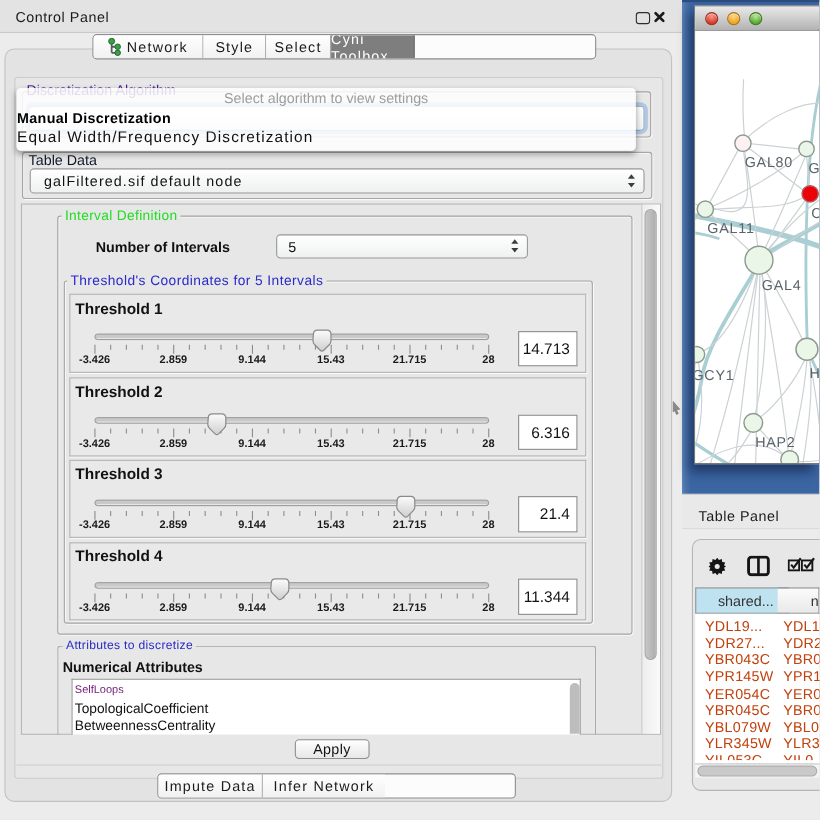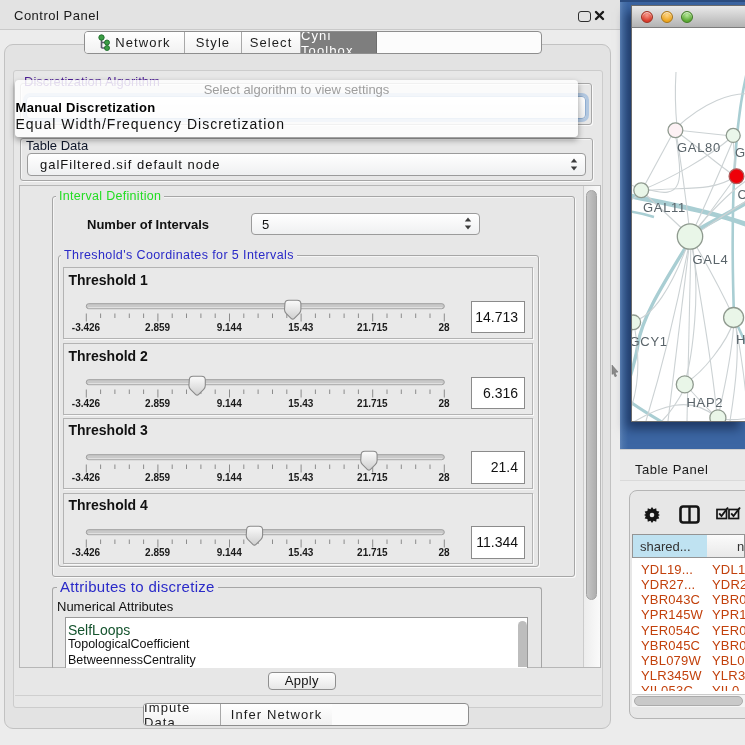--- a/index.html
+++ b/index.html
@@ -242,31 +242,31 @@
 <path d="M183.6 37 q0 -3.8 3.8 -3.8 h8.4 q3.8 0 3.8 3.8 v5.6 q0 2.2 -1.6 3.8 l-5 5 q-1.6 1.6 -3.2 0 l-5 -5 q-1.6 -1.6 -1.6 -3.8 z" fill="url(#kg3)" stroke="#8a8a8a" stroke-width="1.1"></path>
 </svg>
 <div class="tick-lb" style="left:63.0px;top:547.3px">-3.426</div>
 <div class="tick-lb" style="left:134.6px;top:547.3px">2.859</div>
 <div class="tick-lb" style="left:206.2px;top:547.3px">9.144</div>
 <div class="tick-lb" style="left:277.8px;top:547.3px">15.43</div>
 <div class="tick-lb" style="left:349.4px;top:547.3px">21.715</div>
 <div class="tick-lb" style="left:421.0px;top:547.3px">28</div>
 <div class="vbox" style="left:470.5px;top:526.3px;width:54.5px;height:32.5px;line-height:31px">11.344</div>
 <div class="ab" style="left:52px;top:587px;width:490px;height:81px;border:1px solid #a6a6a6;border-bottom:none;border-radius:3px 3px 0 0"></div>
-<div class="glbl blbl" style="left:57px;top:581px;font-size:15px;letter-spacing:0.3px">Attributes to discretize</div>
-<div class="ab" style="left:57px;top:599px;font-size:13px;font-weight:normal;color:#111">Numerical Attributes</div>
+<div class="glbl blbl" style="left:57px;top:581px;font-size:11px;letter-spacing:0.3px">Attributes to discretize</div>
+<div class="ab" style="left:57px;top:599px;font-size:13px;font-weight:bold;color:#111">Numerical Attributes</div>
 <div class="ab" style="left:65px;top:617px;width:463px;height:51px;background:#fff;border:1px solid #9a9a9a;border-bottom:none"></div>
-<div class="ab" style="left:68px;top:622px;font-size:14px;color:#14532d">SelfLoops</div>
+<div class="ab" style="left:68px;top:622px;font-size:10px;color:#701a75">SelfLoops</div>
 <div class="ab" style="left:68px;top:637.3px;font-size:12.5px;color:#111">TopologicalCoefficient</div>
 <div class="ab" style="left:68px;top:652.6px;font-size:12.5px;color:#111">BetweennessCentrality</div>
 <div class="ab" style="left:518px;top:621px;width:9px;height:46px;border-radius:5px 5px 0 0;background:#bdbdbd"></div>
 <div class="ab" style="left:15px;top:695px;width:586px;height:1px;background:#cfcfcf"></div>
 <div class="ab" style="left:268px;top:672px;width:67.5px;height:17.5px;border:1px solid #8f8f8f;border-radius:4px;background:linear-gradient(#fefefe,#e7e7e7);font-size:13px;letter-spacing:0.3px;color:#111;text-align:center;line-height:16px">Apply</div>
 <div class="seg ab" style="left:143px;top:703px;width:326px">
-<div style="width:77px">Impute Data</div>
+<div style="width:95px">Impute Data</div>
 <div style="width:111px">Infer Network</div>
 </div>
 <div class="ab" style="left:620px;top:0;width:125px;height:449px;background:linear-gradient(90deg,#5d83b8 0px,#4a73ab 3px,#3c66a3 8px,#3c66a3 100%)"></div>
 <div class="ab" style="left:620px;top:0;width:125px;height:2px;background:#2c4d80"></div>
 <div class="ab" style="left:631px;top:5px;width:114px;height:417px;border:1px solid #6b6b6b;background:#fff;box-shadow:-5px 7px 10px rgba(8,20,50,0.55)"></div>
 <div class="ab" style="left:632px;top:6px;width:113px;height:22px;background:linear-gradient(#e9e9e9,#b3b3b3);border-bottom:1px solid #7d7d7d"></div>
 <div class="ab" style="left:641px;top:11px;width:12px;height:12px;border-radius:50%;background:radial-gradient(circle at 50% 30%, #f79a8d 0%, #d93a2a 70%);border:1px solid #9d2e1f;box-shadow:inset 0 1px 1px rgba(255,255,255,0.7)"></div>
 <div class="ab" style="left:661px;top:11px;width:12px;height:12px;border-radius:50%;background:radial-gradient(circle at 50% 30%, #fcd588 0%, #eda51d 70%);border:1px solid #a87415;box-shadow:inset 0 1px 1px rgba(255,255,255,0.7)"></div>
 <div class="ab" style="left:681px;top:11px;width:12px;height:12px;border-radius:50%;background:radial-gradient(circle at 50% 30%, #b8e99c 0%, #59a832 70%);border:1px solid #3f7a23;box-shadow:inset 0 1px 1px rgba(255,255,255,0.7)"></div>
 <svg class="ab" style="left:632px;top:28px" width="113" height="393" viewBox="0 0 113 393">
@@ -346,21 +346,21 @@
     <line x1="10.5" y1="1.5" x2="10.5" y2="17.5" stroke="#151515" stroke-width="2.4"></line>
   </svg>
 <svg class="ab" style="left:716.3px;top:505px" width="13" height="15" viewBox="0 0 13 15">
     <rect x="1" y="4.5" width="9.5" height="9" fill="none" stroke="#151515" stroke-width="1.7"></rect>
     <path d="M3.2 8.3 L5.5 11 L12 2.5" fill="none" stroke="#151515" stroke-width="1.9"></path>
   </svg>
 <svg class="ab" style="left:728.1px;top:505px" width="13" height="15" viewBox="0 0 13 15">
     <rect x="1" y="4.5" width="9.5" height="9" fill="none" stroke="#151515" stroke-width="1.7"></rect>
     <path d="M3.2 8.3 L5.5 11 L12 2.5" fill="none" stroke="#151515" stroke-width="1.9"></path>
   </svg>
-<div class="ab" style="left:632px;top:534px;width:85px;height:24px;background:#bfe2f1;border:1px solid #949494;font-size:13px;color:#333;line-height:23px;padding-left:7px">shared...</div>
+<div class="ab" style="left:632px;top:534px;width:85px;height:24px;background:#bfe2f1;border:1px solid #949494;font-size:13px;color:#333;text-align:center;line-height:23px;padding-left:7px">shared...</div>
 <div class="ab" style="left:707px;top:534px;width:38px;height:24px;background:linear-gradient(#fbfbfb,#e9e9e9);border:1px solid #949494;border-left:none;font-size:13px;color:#333;line-height:23px;padding-left:30px;overflow:hidden">na</div>
 <div class="ab" style="left:632px;top:558px;width:113px;height:136px;background:#fff;overflow:hidden"></div>
 <div class="row-t" style="left:641px;top:561.8px">YDL19...</div>
 <div class="row-t" style="left:712px;top:561.8px">YDL1</div>
 <div class="row-t" style="left:641px;top:577.0px">YDR27...</div>
 <div class="row-t" style="left:712px;top:577.0px">YDR2</div>
 <div class="row-t" style="left:641px;top:592.1px">YBR043C</div>
 <div class="row-t" style="left:712px;top:592.1px">YBR0</div>
 <div class="row-t" style="left:641px;top:607.3px">YPR145W</div>
 <div class="row-t" style="left:712px;top:607.3px">YPR1</div>

